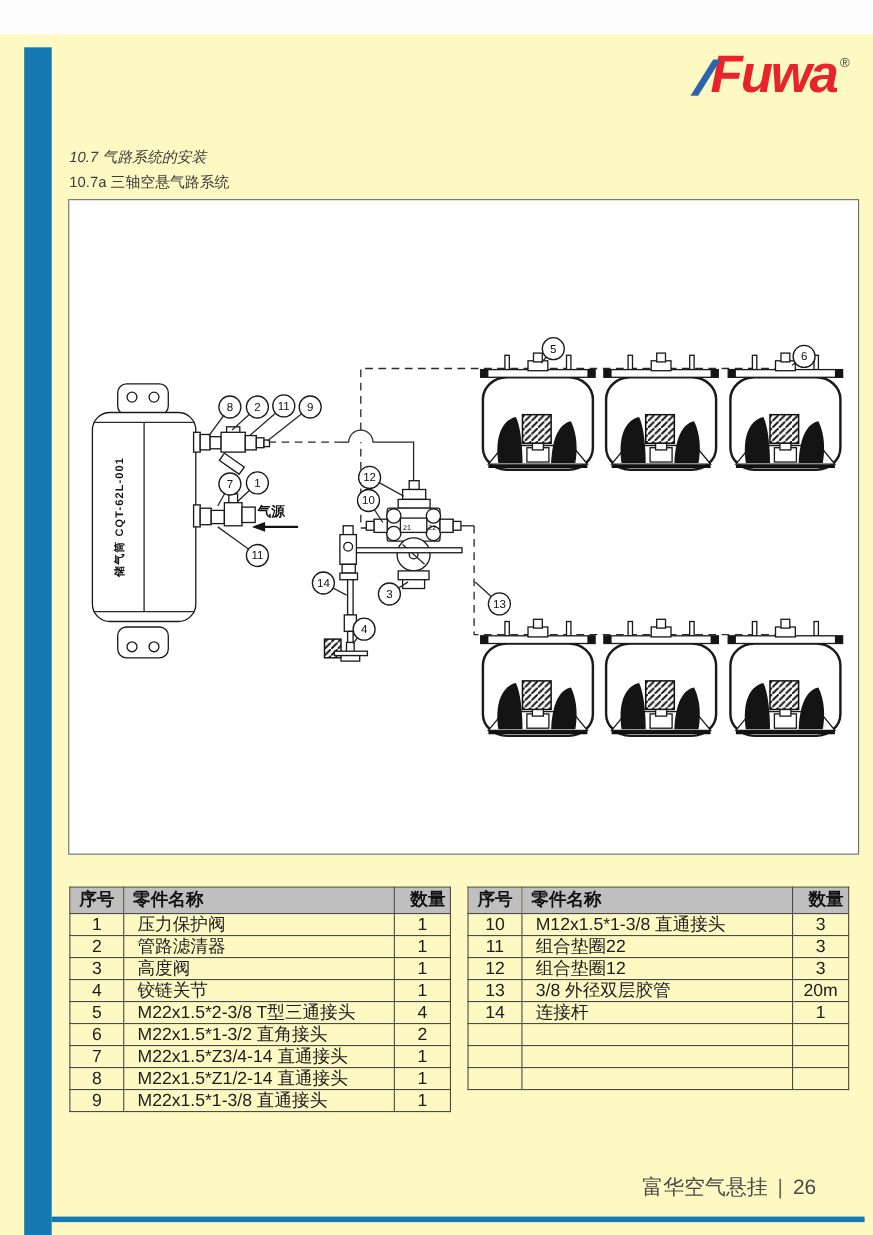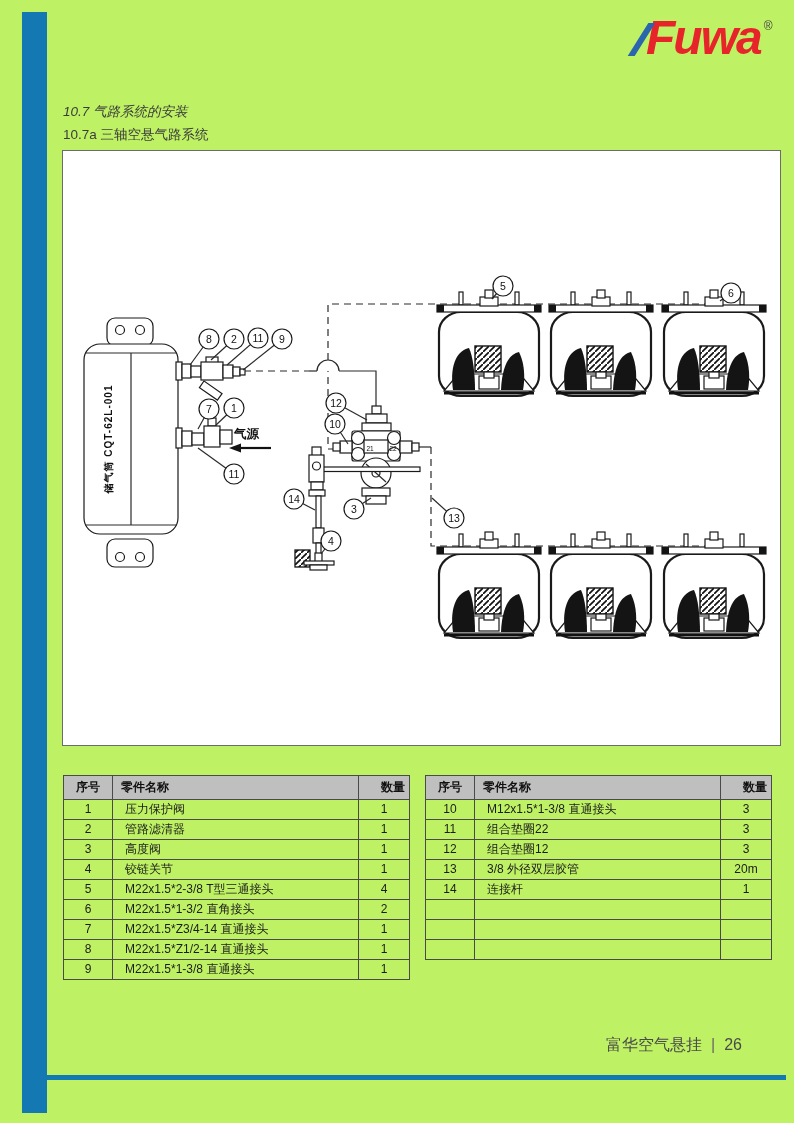--- a/index.html
+++ b/index.html
@@ -1,18 +1,18 @@
 <!DOCTYPE html>
 <html><head>
 <meta charset="utf-8">
 <style>
   html,body{margin:0;padding:0;}
   body{width:794px;height:1123px;position:relative;background:#fdfdfd;overflow:hidden;
        font-family:"Liberation Sans","DejaVu Sans",sans-serif;color:#222;}
-  .page{position:absolute;inset:0;background:#bef264;}
+  .page{position:absolute;inset:0;background:#fef9c3;margin-top:31px;}
   .sidebar{position:absolute;left:22px;top:12px;width:25px;height:1101px;background:#1478b2;}
   
   .logo{position:absolute;left:638px;top:14px;display:flex;align-items:flex-start;}
   .slash{display:block;width:7px;height:33px;transform:skewX(-32deg);margin-right:4px;margin-top:9px;}
   .logo-text{font-size:48px;font-weight:bold;font-style:italic;line-height:1;letter-spacing:-2px;margin-left:-3px;}
   .logo-reg{font-size:12px;margin-top:5px;margin-left:3px;color:#444;}
   
   .h1,.h2{position:absolute;left:63px;font-size:13.5px;color:#3c3c3c;}
   .h1{top:103px;font-style:italic;}
   .h2{top:126px;}
@@ -22,34 +22,34 @@
   .ln{stroke:#2a2a2a;stroke-width:1.2;fill:none;}
   .dash{stroke:#2a2a2a;stroke-width:1.2;fill:none;stroke-dasharray:7 5;}
   .pt{fill:#ffffff;stroke:#1a1a1a;stroke-width:1.2;}
   .pt2{fill:#ffffff;stroke:#1a1a1a;stroke-width:2.2;}
   .blk{fill:#141414;stroke:none;}
   .lbl{font-size:10.5px;fill:#111;text-anchor:middle;}
   .plbl{font-size:6.5px;fill:#111;text-anchor:middle;}
   .tanklbl{font-size:10px;font-weight:bold;fill:#111;letter-spacing:1px;}
   .src{font-size:12.5px;font-weight:bold;fill:#111;}
   
-  table.parts{position:absolute;top:775px;border-collapse:collapse;table-layout:fixed;width:347px;font-size:12px;color:#1c1c1c;}
+  table.parts{position:absolute;top:775px;border-collapse:collapse;table-layout:fixed;width:347px;font-size:16px;color:#1c1c1c;}
   table.parts th,table.parts td{border:1px solid #4a4a4a;padding:0 4px;height:19px;line-height:19px;
       overflow:hidden;white-space:nowrap;}
   table.parts th{background:#bfbfbf;font-weight:bold;height:23px;text-align:left;color:#111;}
   table.parts .c0{width:40px;text-align:center;}
   table.parts .c1{text-align:left;padding-left:12px;}
   table.parts th.c1{padding-left:8px;}
   table.parts .c2{width:42px;text-align:center;}
   table.parts th.c2{text-align:right;}
   #tableLeft{left:63px;}
   #tableRight{left:425px;}
   
   .footer-line{position:absolute;left:47px;top:1075px;width:739px;height:5px;background:#1478b2;}
-  .footer-text{position:absolute;right:52px;top:1035px;font-size:16px;color:#4a4a4a;}
+  .footer-text{position:absolute;right:52px;top:1035px;font-size:19px;color:#4a4a4a;}
   .footer-text .sep{margin:0 9px;color:#666;}
 </style>
 </head>
 <body>
 
 <div class="page">
 
   <div class="sidebar"></div>
 
   <div class="logo">

